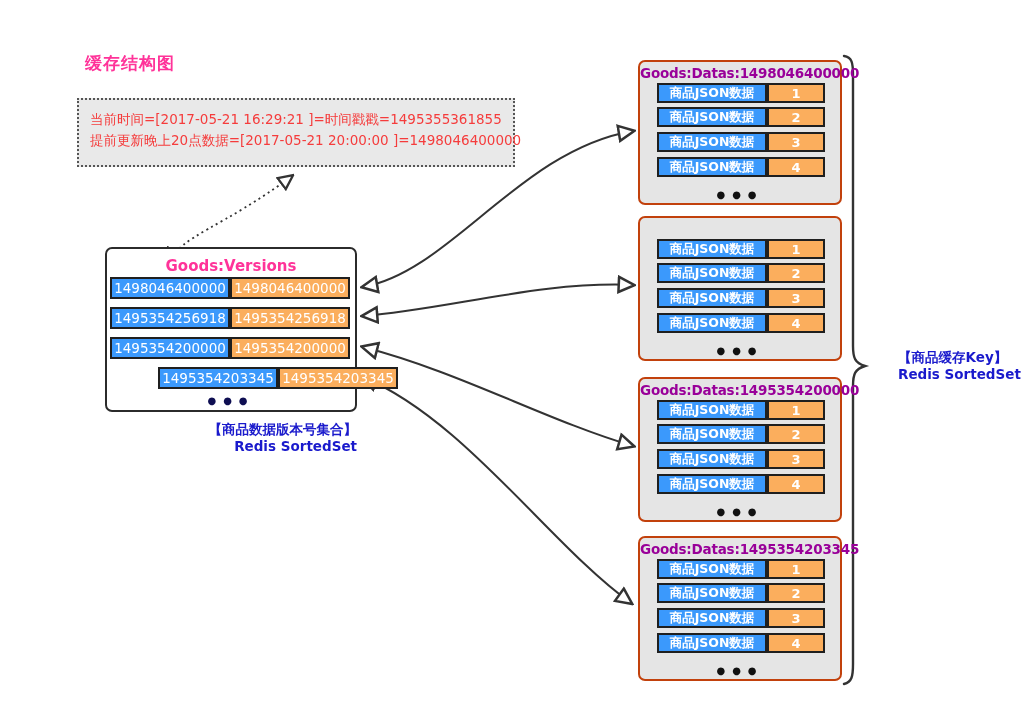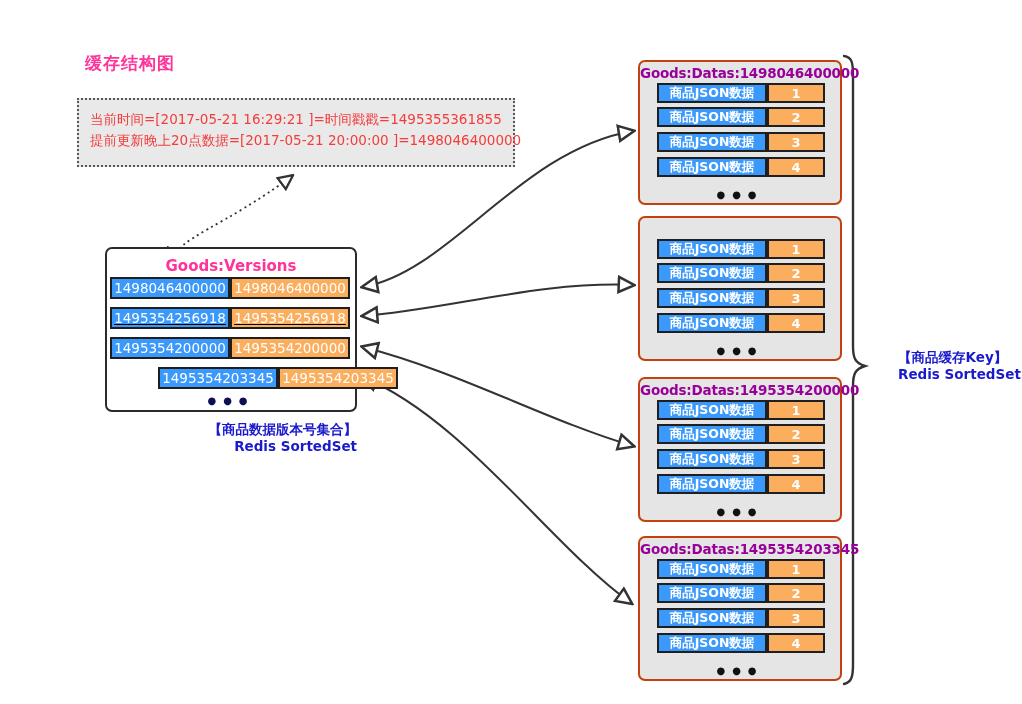--- a/index.html
+++ b/index.html
@@ -22,21 +22,21 @@
   
   .vbox {
     position:absolute; left:105px; top:247px; width:252px; height:165px;
     background:#fff; border:2px solid #2b2b2b; border-radius:7px; box-sizing:border-box;
   }
   .vbox-title {
     position:absolute; top:8px; left:0; width:100%; text-align:center;
     color:#FF3399; font-weight:bold; font-size:15px;
   }
   .vrow { position:absolute; left:3px; width:240px; height:22px; display:flex; }
-  .vrow1 { top:28px; } .vrow2 { top:58px;text-decoration:underline; } .vrow3 { top:88px; } .vrow4 { top:118px;margin-left:48px; }
+  .vrow1 { top:28px; } .vrow2 { top:58px; } .vrow3 { top:88px; } .vrow4 { top:118px;margin-left:48px; }
   .cell {
     box-sizing:border-box; border:2px solid #1f1f1f; color:#fff;
     display:flex; align-items:center; justify-content:center;
   }
   .vcell { width:120px; height:22px; font-size:13.5px; }
   .blue   { background:#3B99FC; }
   .orange { background:#FBAE5D; }
   .vdots {
     position:absolute; bottom:4px; left:0; width:100%; text-align:center;
     color:#0E0E52; font-size:10px; letter-spacing:7px; font-weight:bold;

